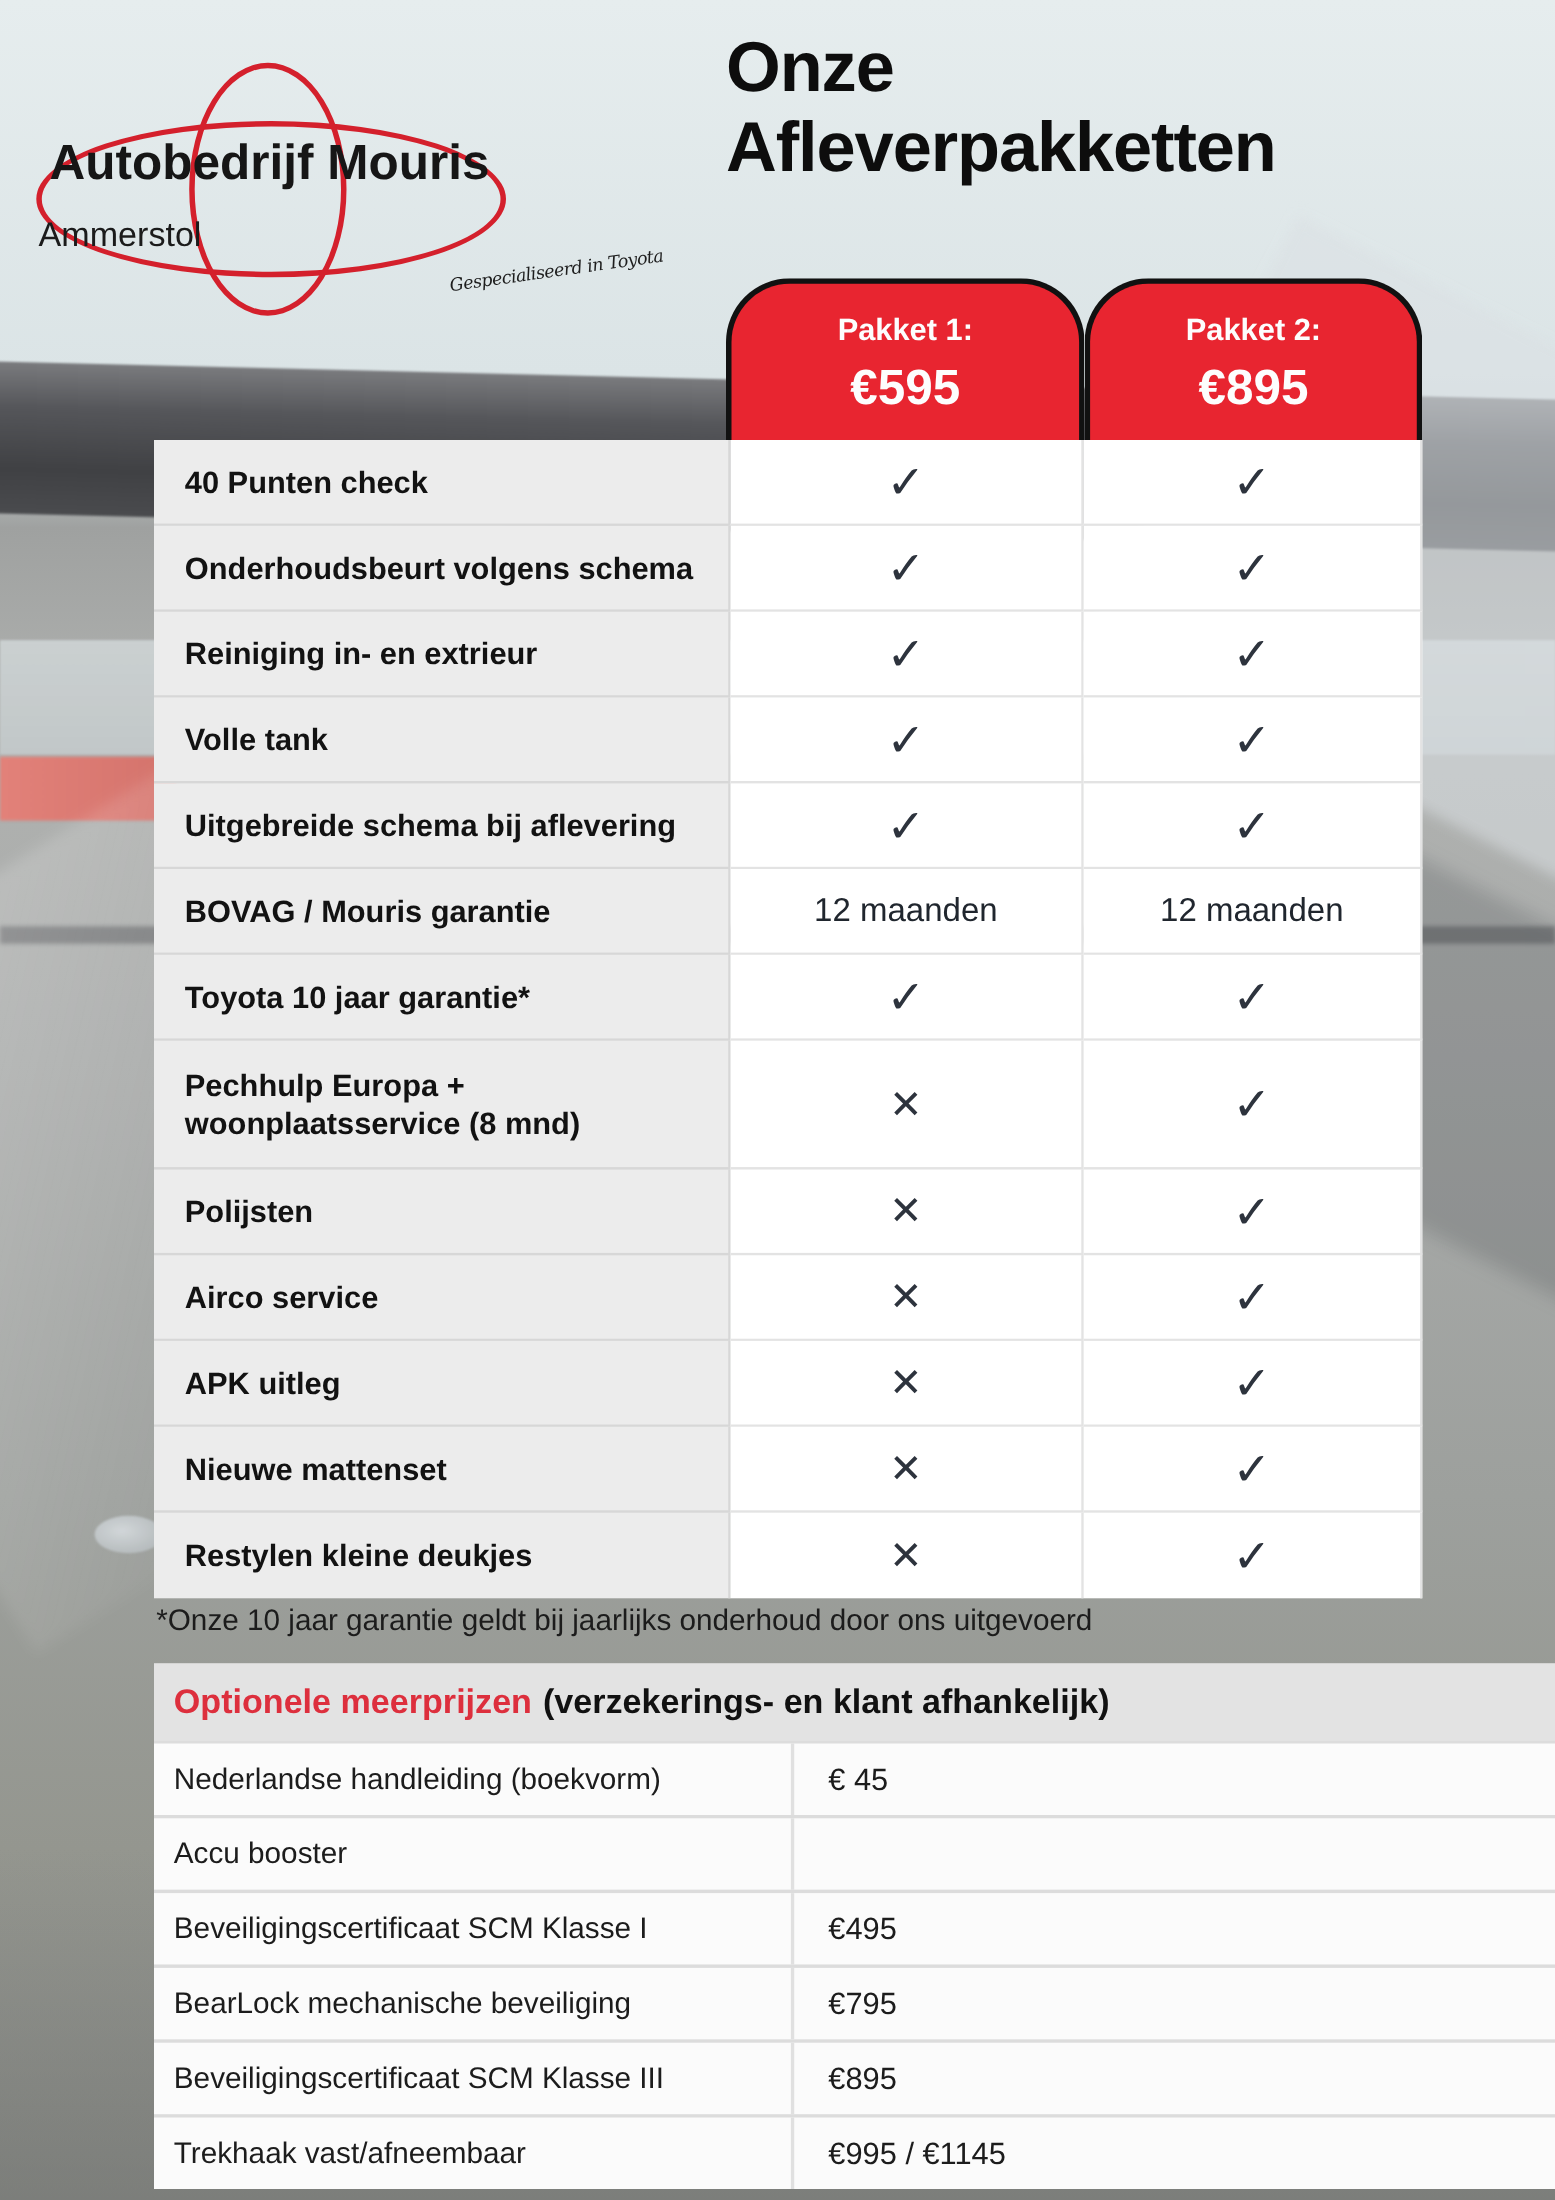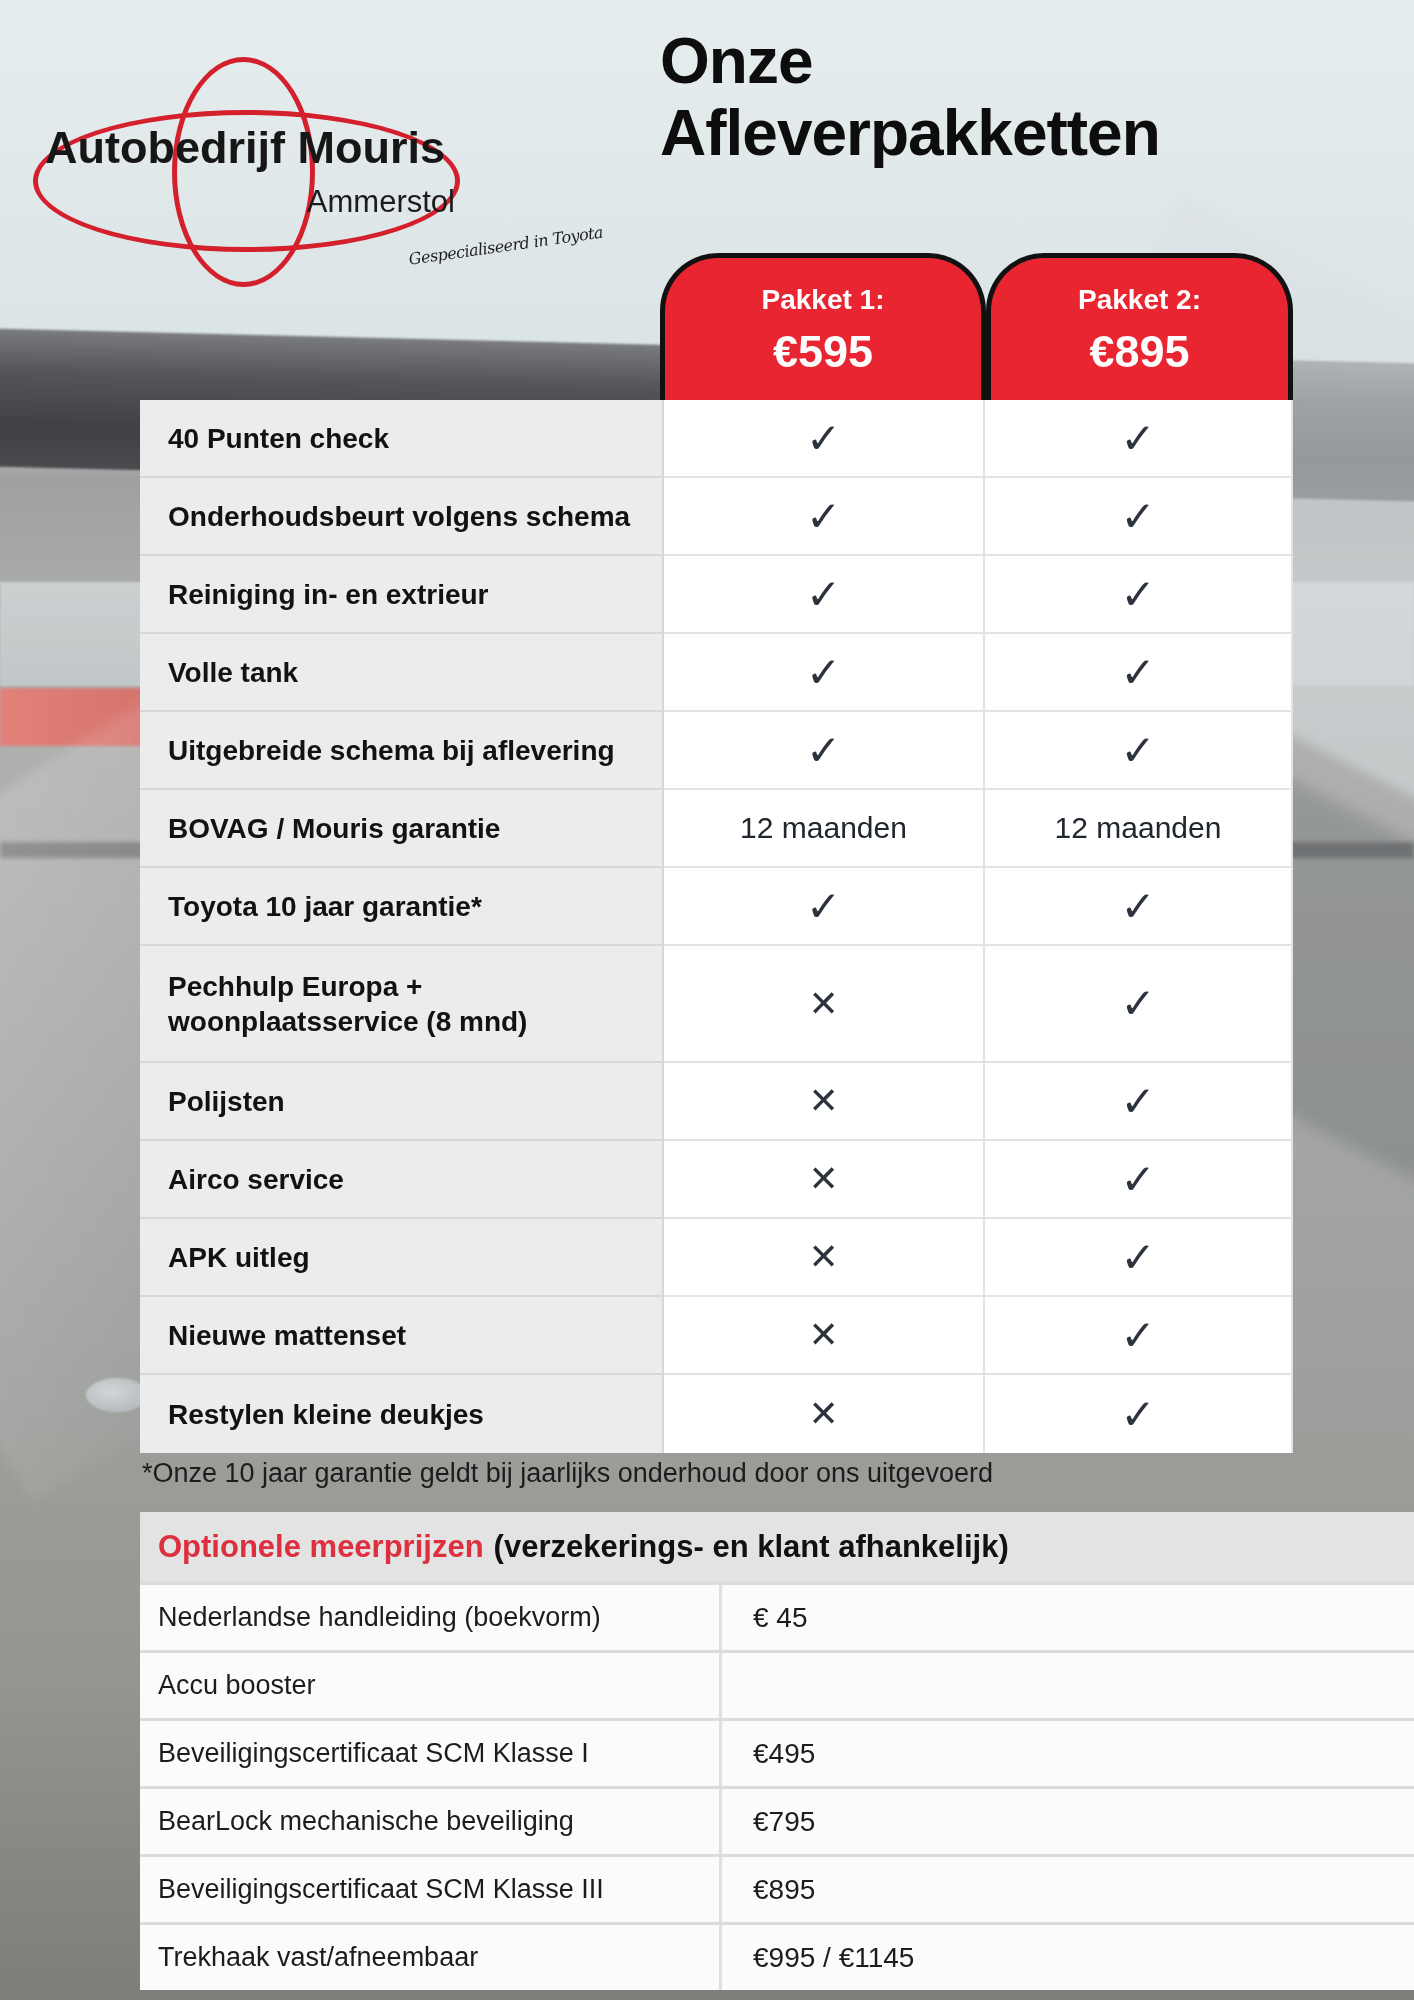--- a/index.html
+++ b/index.html
@@ -30,21 +30,21 @@
   .bg-bottom{left:0;bottom:0;width:1414px;height:320px;
     background:linear-gradient(180deg,rgba(130,132,128,0) 0%,rgba(120,122,118,.45) 60%,rgba(110,112,108,.55) 100%);}
 
   
   .logo{position:absolute;left:0;top:0;width:600px;height:320px;}
   .ellipse{position:absolute;border:5px solid #d4202c;border-radius:50%;}
   .ellipse.wide{left:33px;top:110px;width:417px;height:132px;}
   .ellipse.tall{left:172px;top:57px;width:133px;height:220px;}
   .logo-company{position:absolute;left:35px;top:122px;width:420px;text-align:center;
     font-size:45px;font-weight:600;letter-spacing:0;color:#161616;white-space:nowrap;}
-  .logo-city{position:absolute;left:35px;top:184px;width:420px;text-align:right;
+  .logo-city{position:absolute;left:35px;top:196px;width:420px;text-align:left;
     font-size:31px;font-weight:400;color:#1b1b1b;}
   .logo-script{position:absolute;left:408px;top:238px;width:170px;
     font-family:"DejaVu Serif",serif;font-style:italic;font-size:16px;letter-spacing:-.5px;
     color:#1d1d1d;transform:rotate(-8deg);white-space:nowrap;}
 
   
   .title{position:absolute;left:660px;top:26px;width:700px;
     font-size:64px;line-height:1.12;font-weight:800;letter-spacing:-1px;color:#0d0d0d;}
 
   

